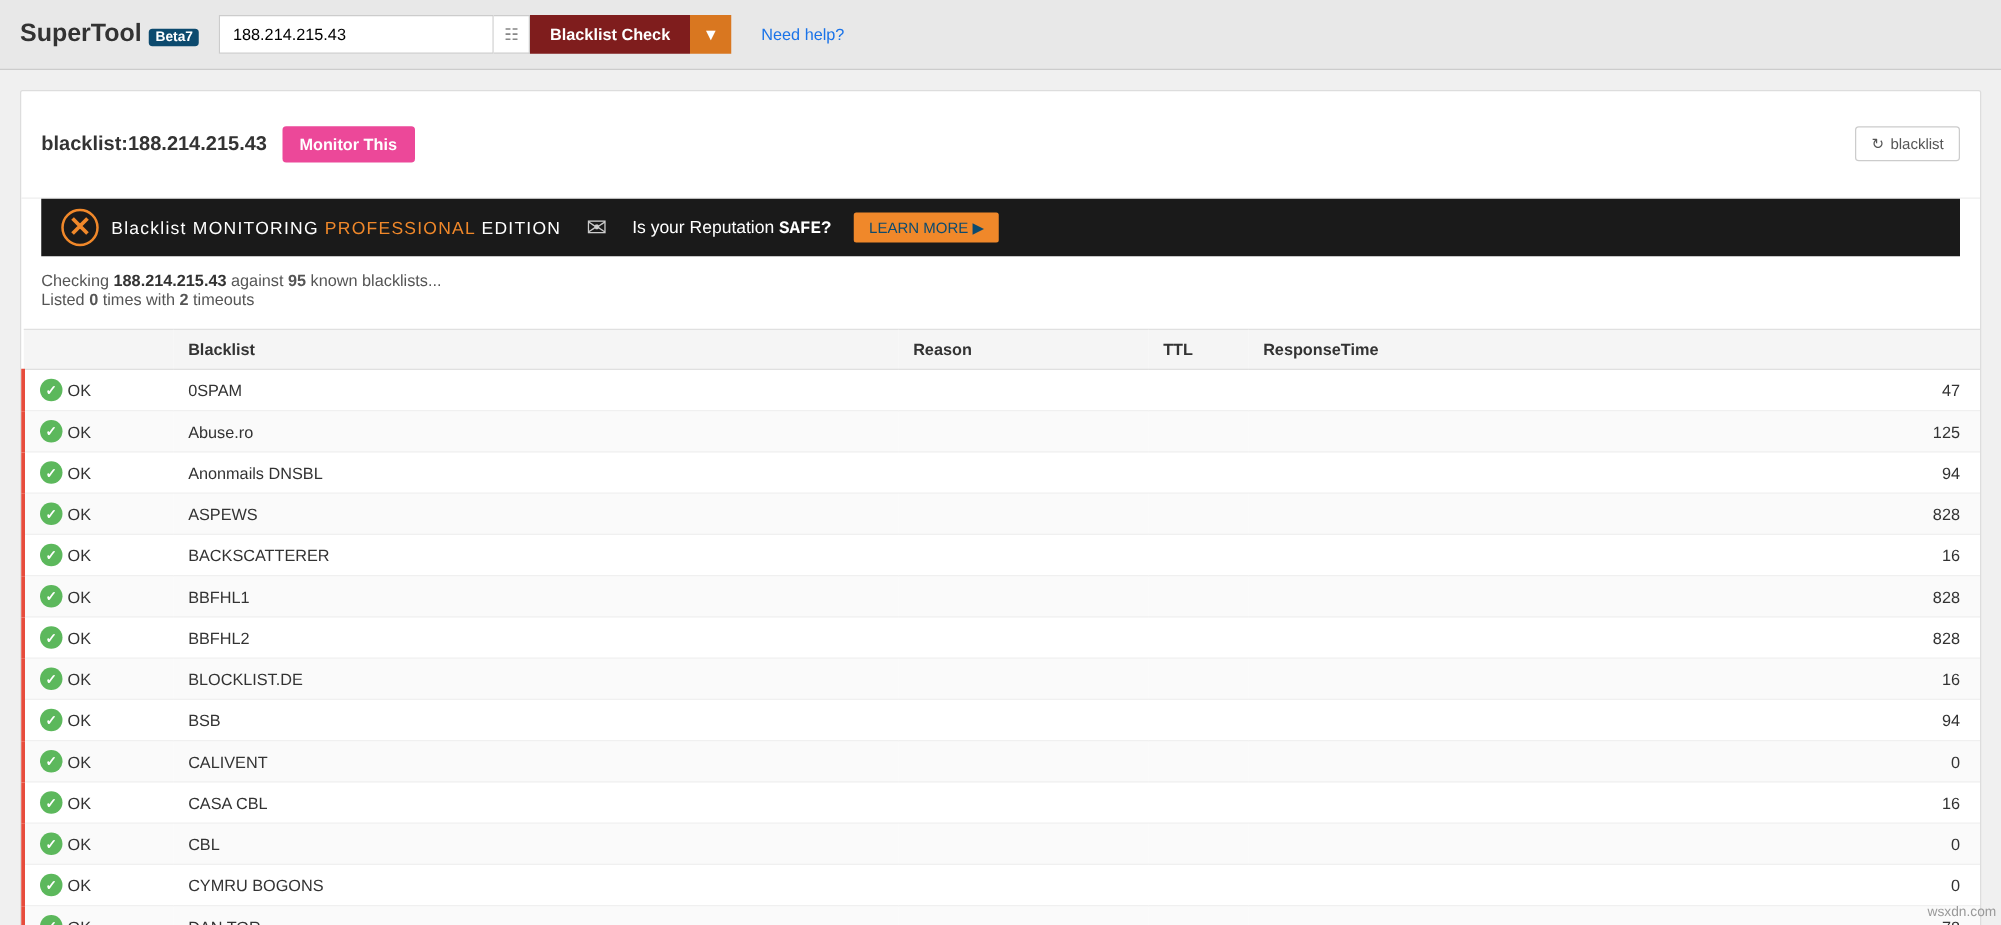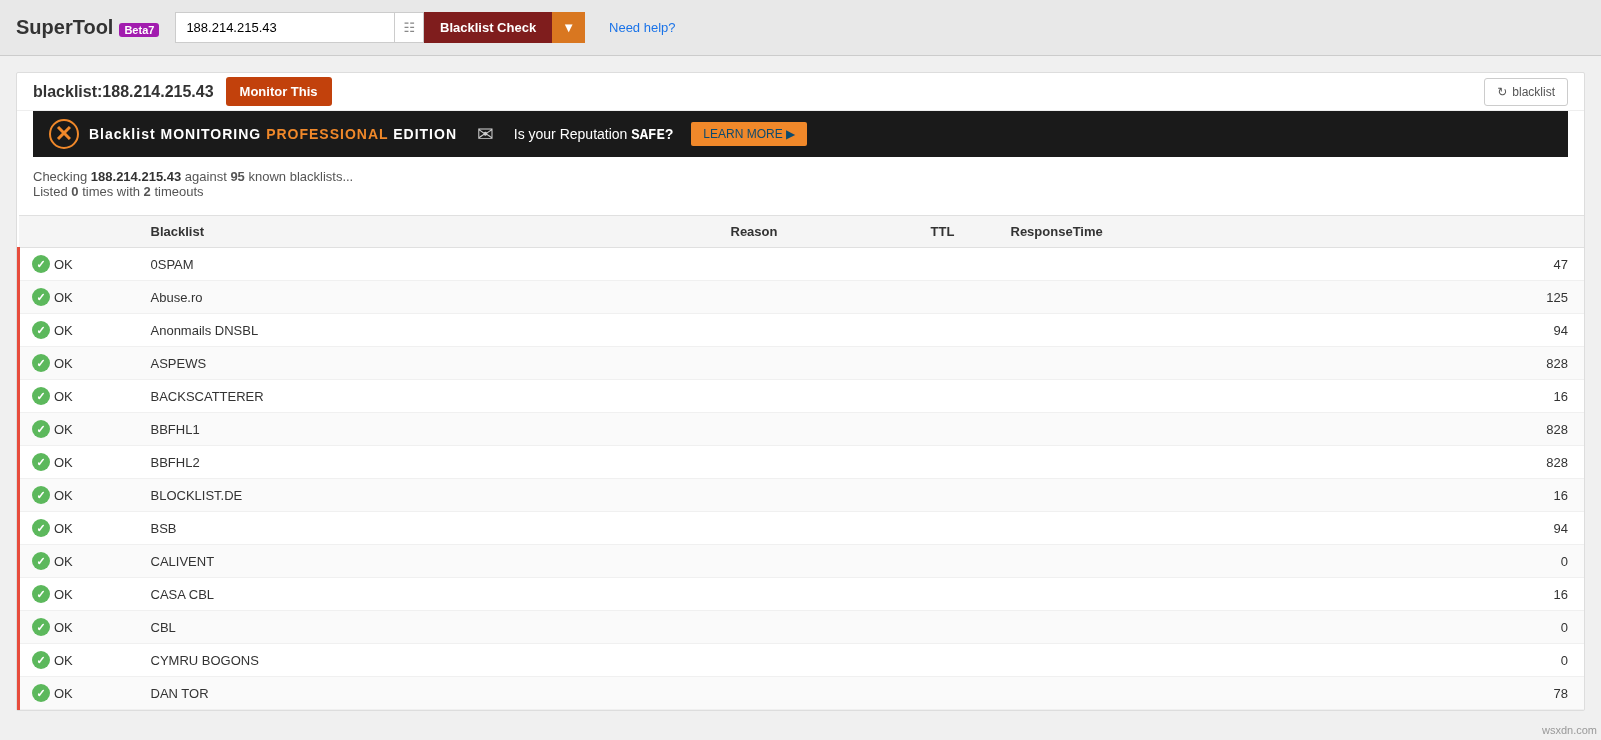--- a/index.html
+++ b/index.html
@@ -17,21 +17,21 @@
     .app-title {
       font-size: 20px;
       font-weight: bold;
       color: #333;
       display: flex;
       align-items: baseline;
       gap: 6px;
     }
     .beta-badge {
       font-size: 11px;
-      background: #a21caf;
+      background: #0c4a6e;
       color: white;
       padding: 1px 5px;
       border-radius: 3px;
     }
     .search-area {
       display: flex;
       align-items: center;
       gap: 0;
     }
     .search-input {
@@ -79,37 +79,37 @@
     .main-content {
       background: white;
       margin: 16px;
       border: 1px solid #ddd;
       border-radius: 2px;
     }
 
     
     .page-header {
       display: flex;
-      align-items: flex-end;
+      align-items: flex-start;
       justify-content: space-between;
-      padding: 4px 16px;
+      padding: 28px 16px;
       border-bottom: 1px solid #eee;
     }
     .page-header-left {
       display: flex;
       align-items: center;
       gap: 12px;
     }
     .page-title {
       font-size: 16px;
       font-weight: bold;
       color: #333;
     }
     .btn-monitor {
-      background: #c2410c;
+      background: #ec4899;
       color: white;
       border: none;
       padding: 7px 14px;
       font-size: 13px;
       font-weight: bold;
       cursor: pointer;
       border-radius: 3px;
     }
     .btn-refresh-blacklist {
       border: 1px solid #ccc;
@@ -141,21 +141,21 @@
       border: 2px solid #f0882a;
       border-radius: 50%;
       width: 30px;
       height: 30px;
       display: flex;
       align-items: center;
       justify-content: center;
     }
     .banner-text {
       font-size: 14px;
-      font-weight: bold;
+      font-weight: normal;
       letter-spacing: 1px;
     }
     .banner-professional {
       color: #f0882a;
     }
     .banner-envelope {
       margin-left: 10px;
       font-size: 20px;
       color: #ccc;
     }

